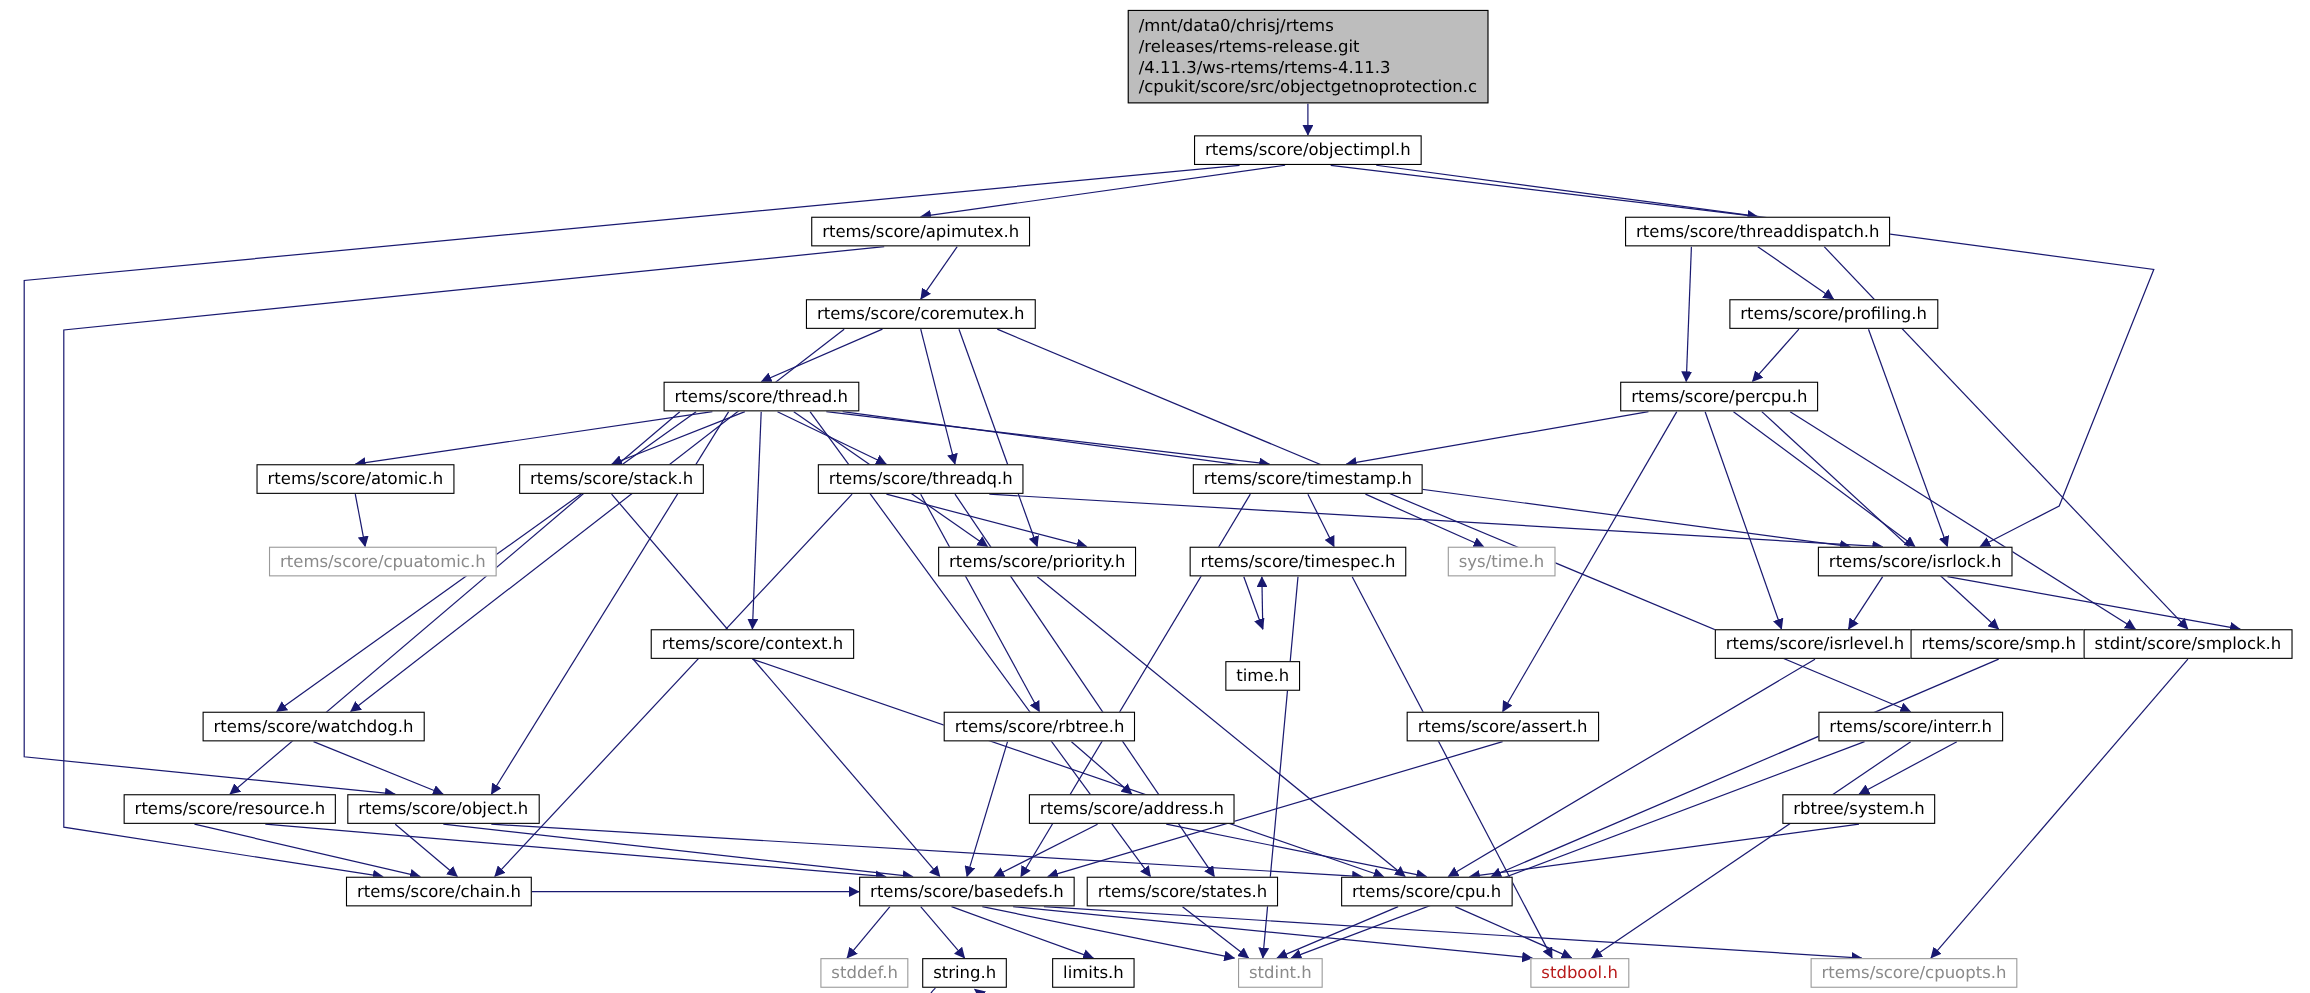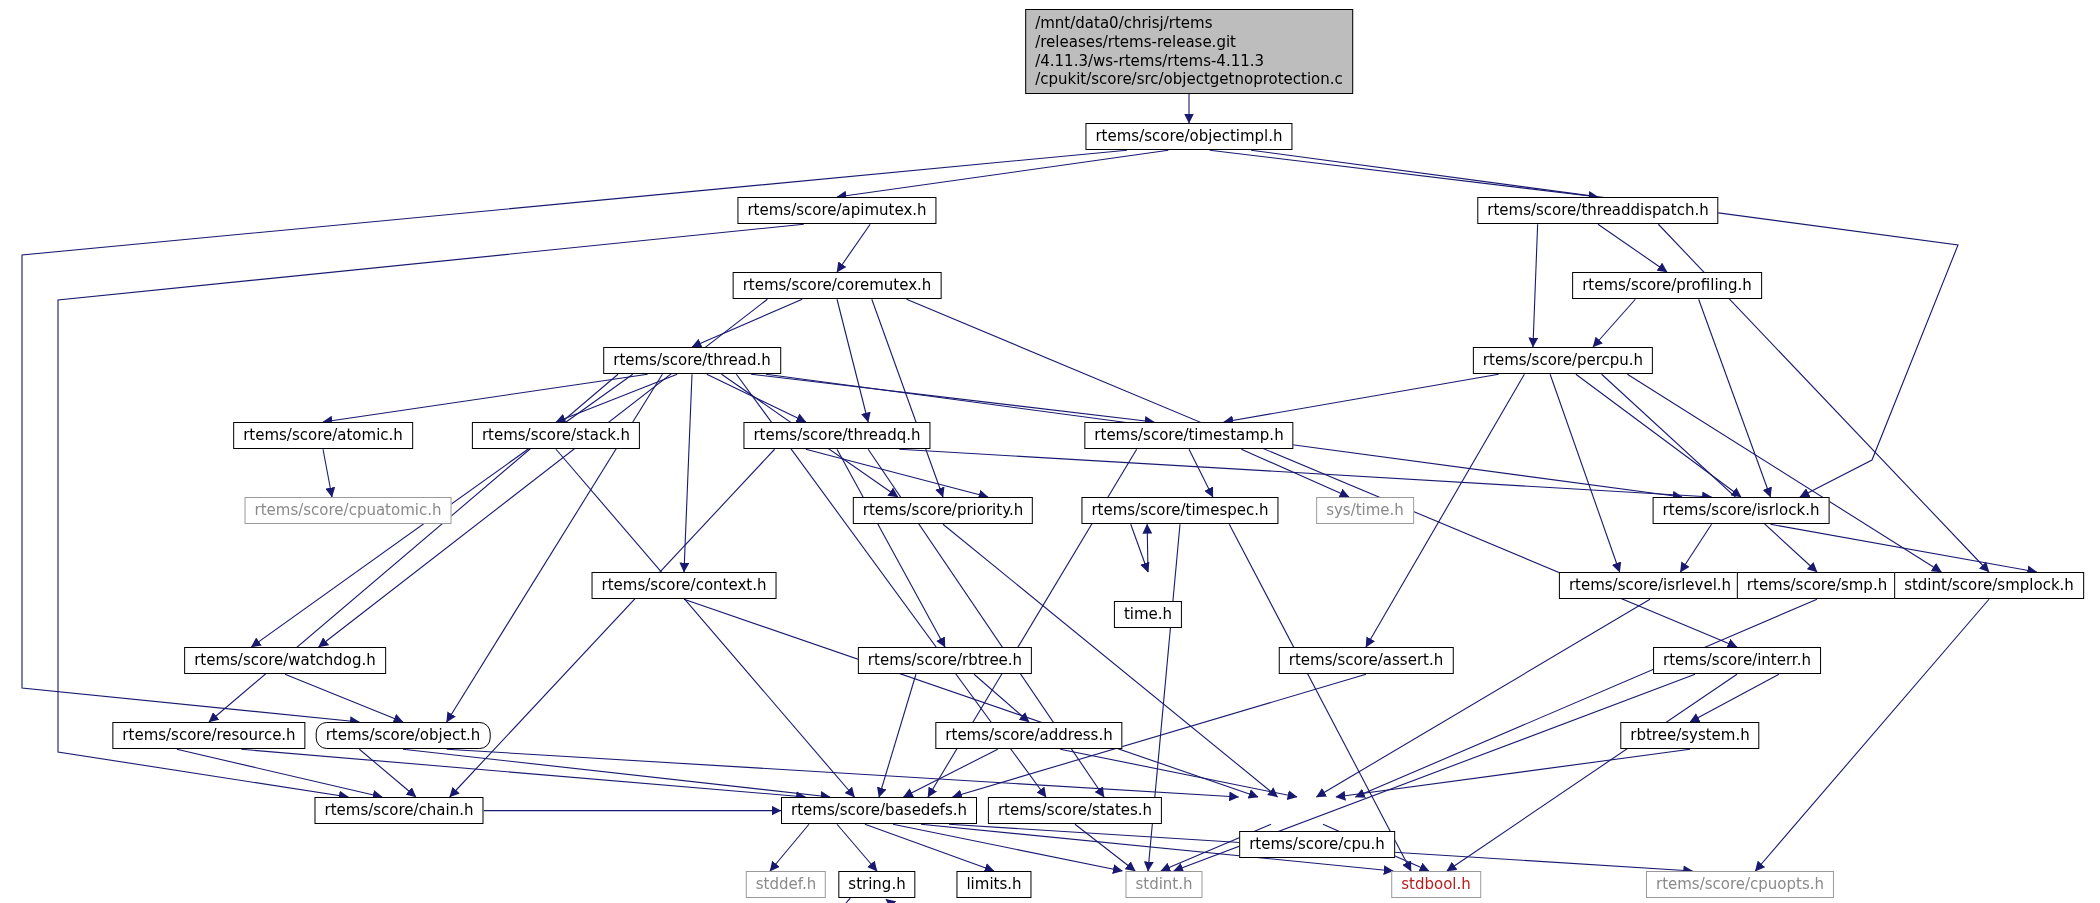--- a/index.html
+++ b/index.html
@@ -147,26 +147,26 @@
     <div class="node header" style="left: 684px; top: 572px;">rtems/score/context.h</div>
     <div class="node header" style="left: 1148px; top: 572px; margin-top: 29px;">time.h</div>
     <div class="node header" style="left: 1650px; top: 572px;">rtems/score/isrlevel.h</div>
     <div class="node header" style="left: 1817px; top: 572px;">rtems/score/smp.h</div>
     <div class="node header" style="left: 1989px; top: 572px;">stdint/score/smplock.h</div>
     <div class="node header" style="left: 285px; top: 647px;">rtems/score/watchdog.h</div>
     <div class="node header" style="left: 945px; top: 647px;">rtems/score/rbtree.h</div>
     <div class="node header" style="left: 1366px; top: 647px;">rtems/score/assert.h</div>
     <div class="node header" style="left: 1737px; top: 647px;">rtems/score/interr.h</div>
     <div class="node header" style="left: 209px; top: 722px;">rtems/score/resource.h</div>
-    <div class="node header" style="left: 403px; top: 722px; border-radius: 11px;">rtems/score/object.h</div>
+    <div class="node header" style="left: 403px; top: 722px;">rtems/score/object.h</div>
     <div class="node header" style="left: 1029px; top: 722px;">rtems/score/address.h</div>
     <div class="node header" style="left: 1690px; top: 722px;">rbtree/system.h</div>
     <div class="node header" style="left: 399px; top: 797px;">rtems/score/chain.h</div>
     <div class="node header" style="left: 879px; top: 797px;">rtems/score/basedefs.h</div>
     <div class="node header" style="left: 1075px; top: 797px;">rtems/score/states.h</div>
-    <div class="node header" style="left: 1297px; top: 831px; margin-left: 20px;">rtems/score/cpu.h</div>
+    <div class="node header" style="left: 1297px; top: 797px;">rtems/score/cpu.h</div>
     <div class="node external" style="left: 770px; top: 871px; border-color: rgb(154, 154, 154); color: rgb(138, 138, 138);">stddef.h</div>
     <div class="node header" style="left: 877px; top: 871px;">string.h</div>
     <div class="node header" style="left: 994px; top: 871px;">limits.h</div>
     <div class="node external" style="left: 1148px; top: 871px; border-color: rgb(154, 154, 154); color: rgb(138, 138, 138);">stdint.h</div>
     <div class="node external" style="left: 1420px; top: 871px; border-color: rgb(154, 154, 154); color: #b91c1c;">stdbool.h</div>
     <div class="node external" style="left: 1724px; top: 871px; border-color: rgb(154, 154, 154); color: rgb(138, 138, 138);">rtems/score/cpuopts.h</div>
   </div>
 
 </body></html>

